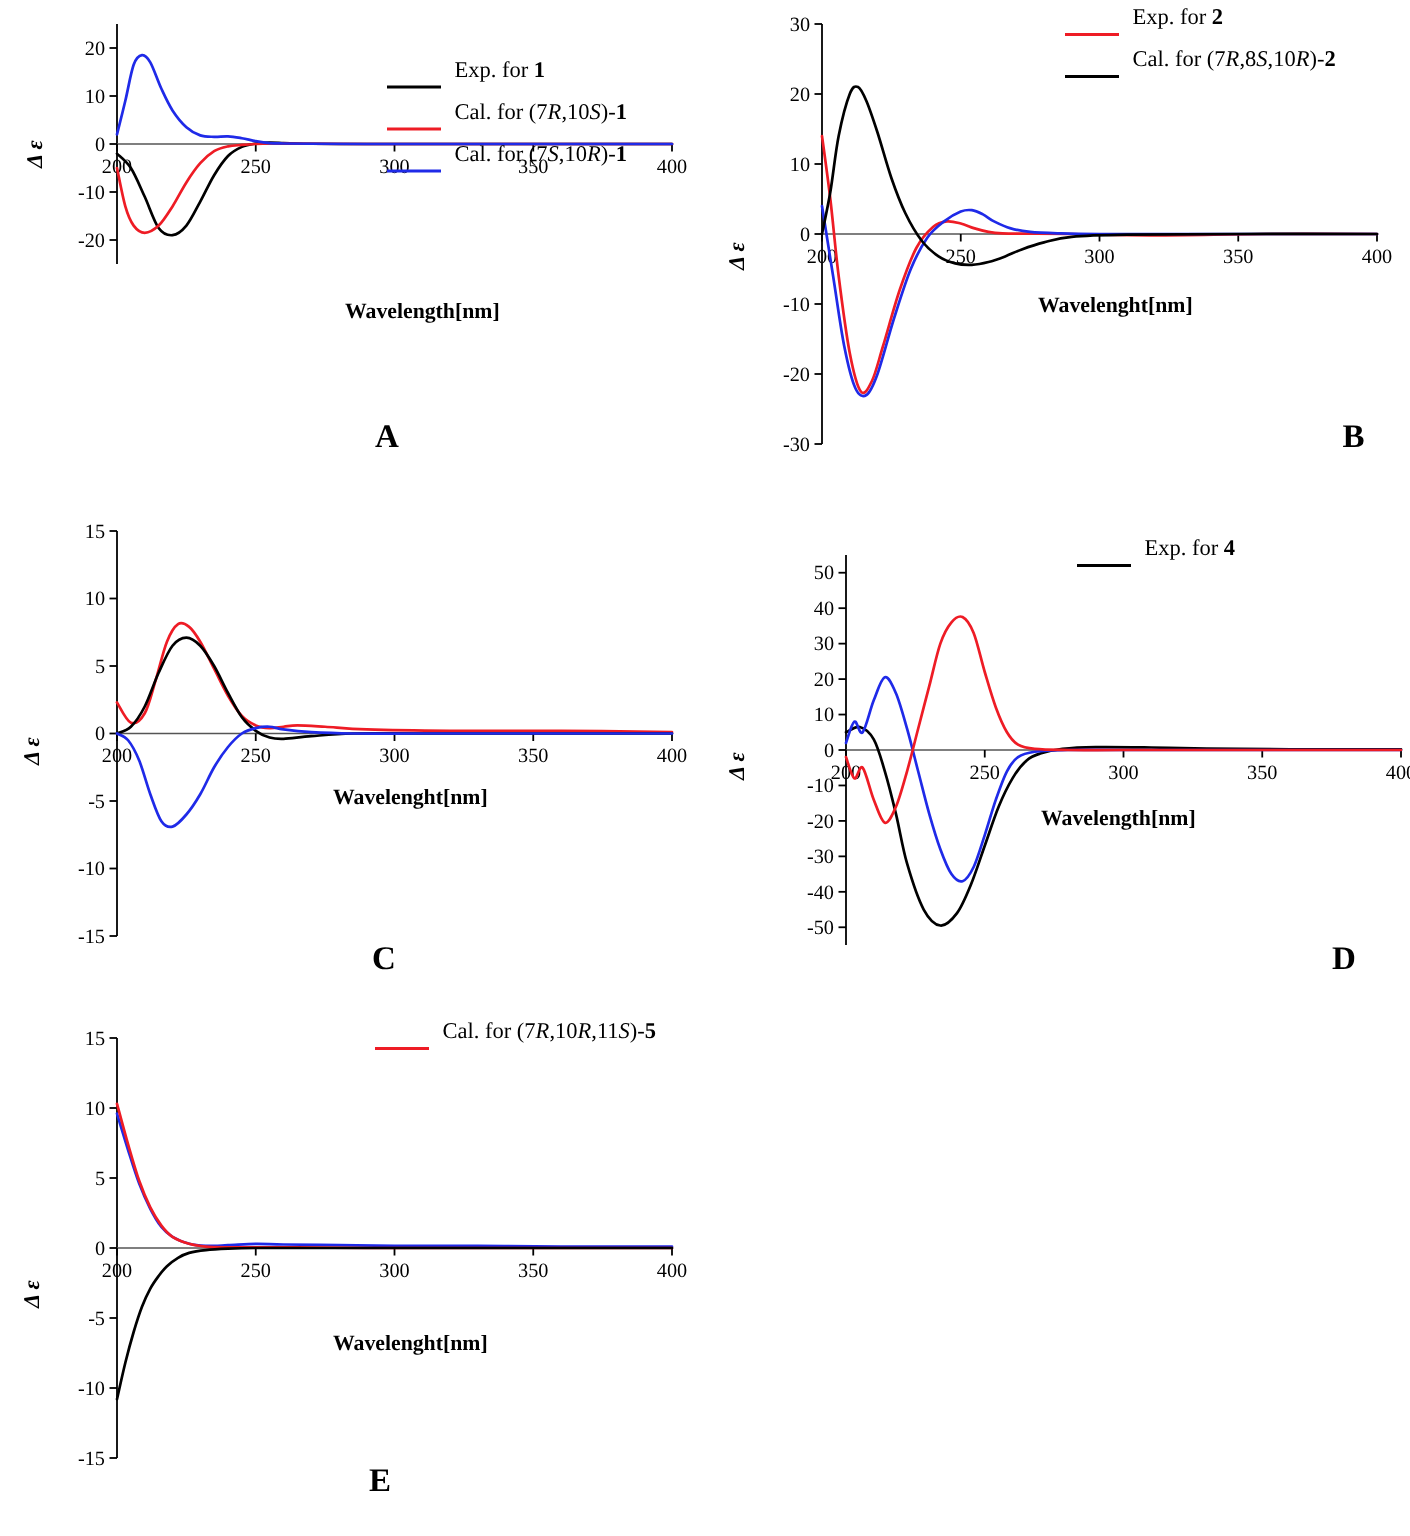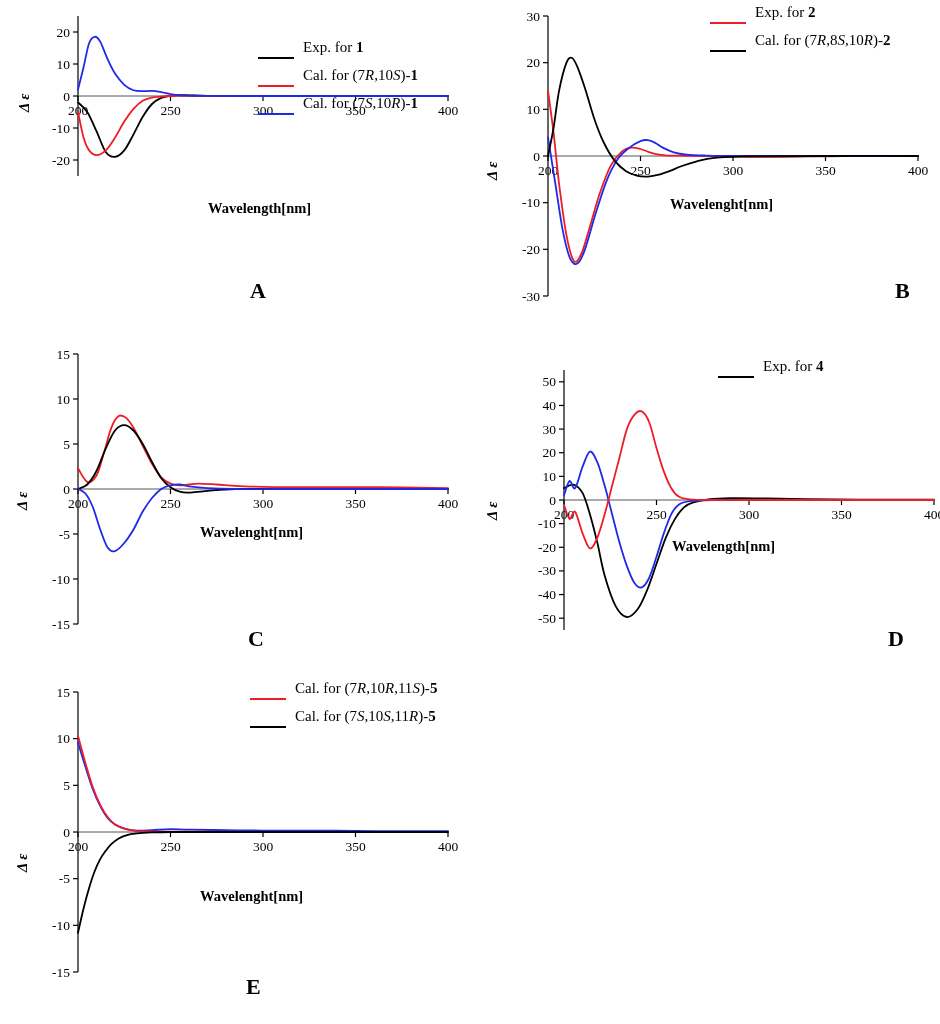--- a/index.html
+++ b/index.html
@@ -49,20 +49,21 @@
     position: absolute;
     font-family: "Liberation Serif", serif;
     font-size: 22px;
     font-weight: bold;
   }
   .axis-label-x {
     position: absolute;
     font-family: "Liberation Serif", serif;
     font-size: 14.5px;
     font-weight: bold;
+    margin-left: 22px;
   }
   .axis-label-y {
     position: absolute;
     font-family: "Liberation Serif", serif;
     font-size: 15px;
     font-weight: bold;
     font-style: italic;
     transform: rotate(-90deg);
     transform-origin: left top;
     white-space: nowrap;
@@ -298,21 +299,17 @@
         <path d="M 30.00 58.40 C 31.23 62.44, 34.93 74.89, 37.40 82.67 C 39.87 90.44, 42.33 98.53, 44.80 105.07 C 47.27 111.60, 49.73 117.04, 52.20 121.87 C 54.67 126.69, 57.13 130.89, 59.60 134.00 C 62.07 137.11, 63.92 138.67, 67.00 140.53 C 70.08 142.40, 74.40 144.19, 78.10 145.20 C 81.80 146.21, 84.88 146.44, 89.20 146.60 C 93.52 146.76, 98.45 146.37, 104.00 146.13 C 109.55 145.90, 116.33 145.28, 122.50 145.20 C 128.67 145.12, 131.75 145.51, 141.00 145.67 C 150.25 145.82, 165.67 145.98, 178.00 146.13 C 190.33 146.29, 199.58 146.52, 215.00 146.60 C 230.42 146.68, 252.00 146.52, 270.50 146.60 C 289.00 146.68, 304.42 146.99, 326.00 147.07 C 347.58 147.14, 387.67 147.07, 400.00 147.07" fill="none" stroke="#1f2ae8" stroke-width="1.8" stroke-linejoin="round" stroke-linecap="round"></path>
         <path d="M 30.00 51.87 C 31.23 56.38, 34.93 70.38, 37.40 78.93 C 39.87 87.49, 42.33 96.20, 44.80 103.20 C 47.27 110.20, 49.73 115.96, 52.20 120.93 C 54.67 125.91, 57.13 129.80, 59.60 133.07 C 62.07 136.33, 63.92 138.51, 67.00 140.53 C 70.08 142.56, 74.40 144.11, 78.10 145.20 C 81.80 146.29, 84.88 146.68, 89.20 147.07 C 93.52 147.46, 98.45 147.46, 104.00 147.53 C 109.55 147.61, 114.79 147.53, 122.50 147.53 C 130.21 147.53, 137.92 147.46, 150.25 147.53 C 162.58 147.61, 179.54 147.92, 196.50 148.00 C 213.46 148.08, 230.42 148.00, 252.00 148.00 C 273.58 148.00, 301.33 148.00, 326.00 148.00 C 350.67 148.00, 387.67 148.00, 400.00 148.00" fill="none" stroke="#ee1c25" stroke-width="1.8" stroke-linejoin="round" stroke-linecap="round"></path>
         <path d="M 30.00 248.80 C 30.93 244.76, 33.70 232.00, 35.55 224.53 C 37.40 217.07, 39.25 210.22, 41.10 204.00 C 42.95 197.78, 44.80 192.02, 46.65 187.20 C 48.50 182.38, 50.35 178.49, 52.20 175.07 C 54.05 171.64, 55.90 169.16, 57.75 166.67 C 59.60 164.18, 61.14 162.16, 63.30 160.13 C 65.46 158.11, 68.23 156.01, 70.70 154.53 C 73.17 153.06, 75.02 152.12, 78.10 151.27 C 81.18 150.41, 84.88 149.87, 89.20 149.40 C 93.52 148.93, 98.45 148.70, 104.00 148.47 C 109.55 148.23, 114.79 148.08, 122.50 148.00 C 130.21 147.92, 137.92 148.00, 150.25 148.00 C 162.58 148.00, 176.46 148.00, 196.50 148.00 C 216.54 148.00, 236.58 148.00, 270.50 148.00 C 304.42 148.00, 378.42 148.00, 400.00 148.00" fill="none" stroke="#000000" stroke-width="1.8" stroke-linejoin="round" stroke-linecap="round"></path>
       </svg>
   </div>
   <div class="legend" style="left:250px; top:0px;">
     <div class="legend-row">
       <span class="legend-swatch" style="border-top-color:#ee1c25;"></span>
       <span class="legend-label">Cal. for (7<i>R</i>,10<i>R</i>,11<i>S</i>)-<b>5</b></span>
     </div>
-    <div class="legend-row">
-      <span class="legend-swatch" style="border-top-color:#000000;"></span>
-      <span class="legend-label">Cal. for (7<i>S</i>,10<i>S</i>,11<i>R</i>)-<b>5</b></span>
-    </div>
   </div>
   <div class="axis-label-x" style="left:200px; top:212px;">Wavelenght[nm]</div>
   <div class="axis-label-y" style="left:14px; top:196px;">Δ ε</div>
   <div class="panel-letter" style="left:246px; top:298px;">E</div>
 </div>
 
 </body></html>

